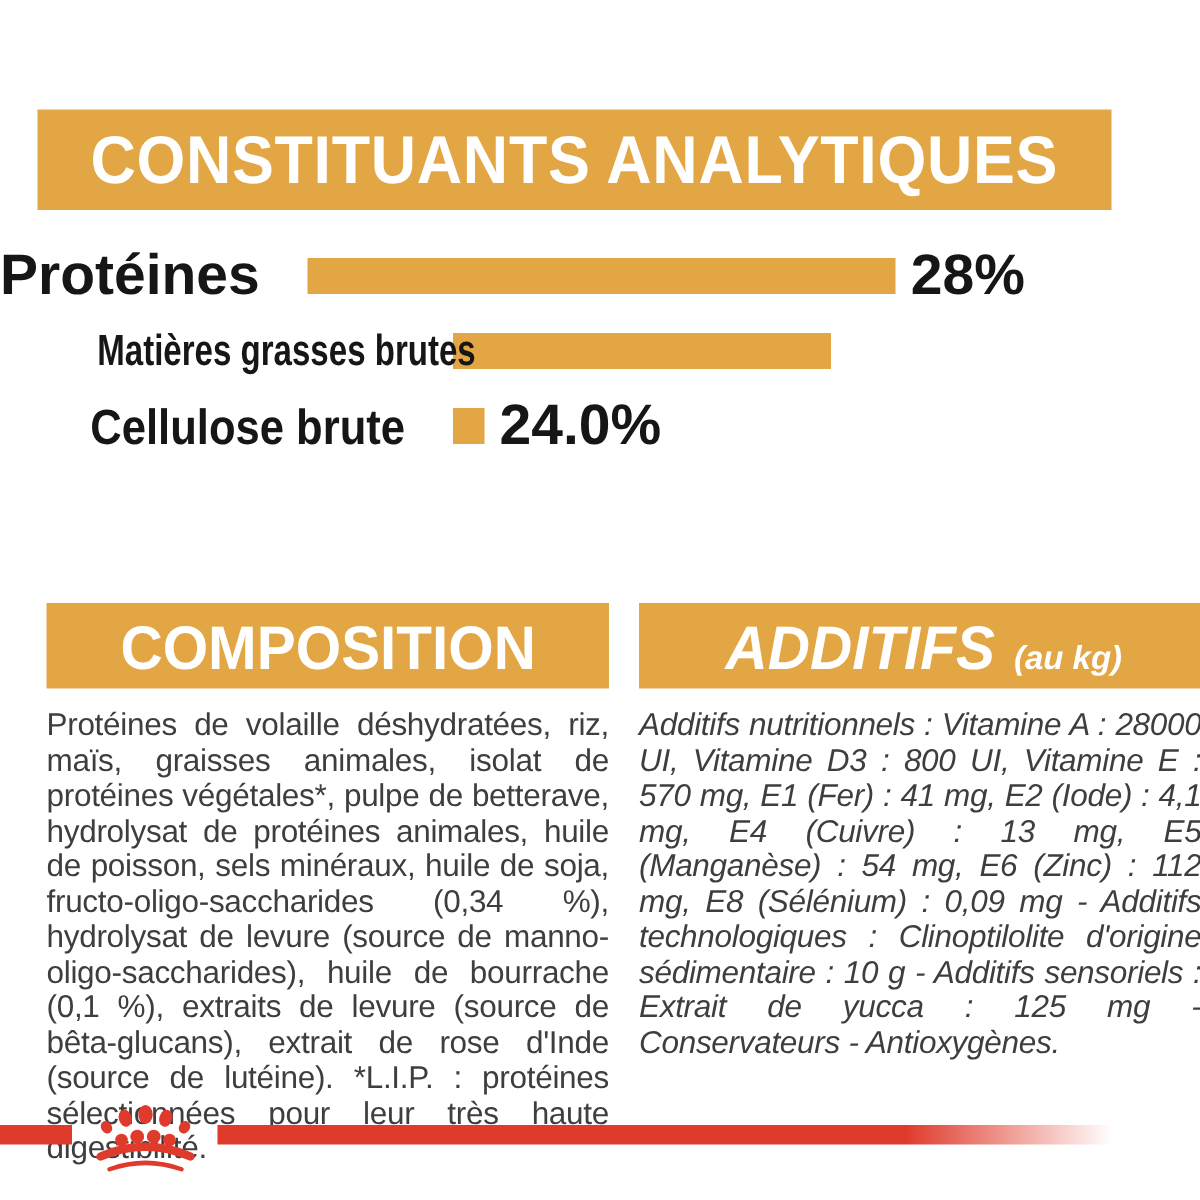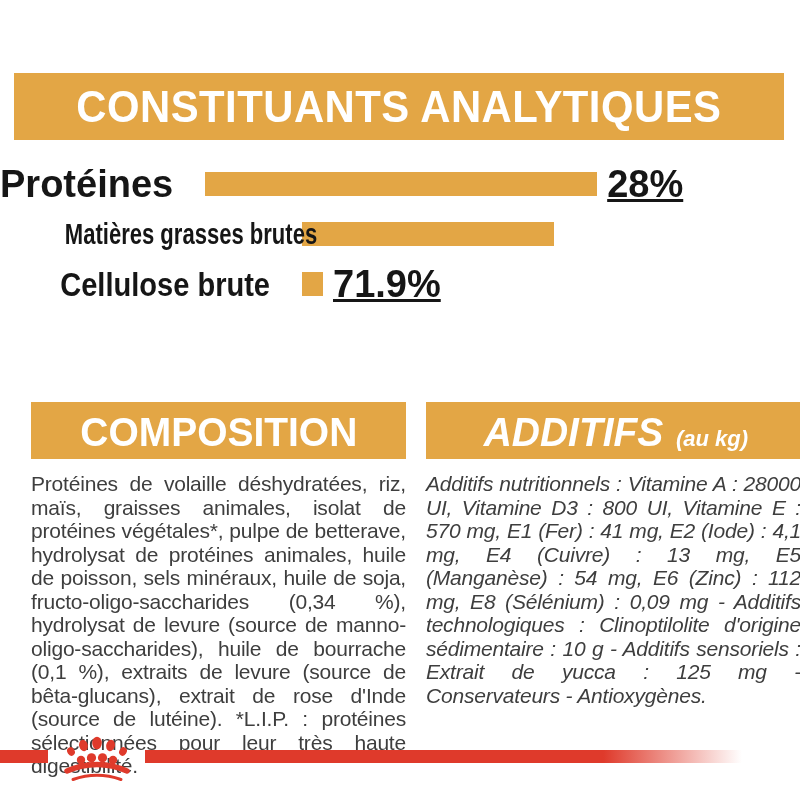--- a/index.html
+++ b/index.html
@@ -12,41 +12,41 @@
   }
   *{margin:0;padding:0;box-sizing:border-box;}
   html,body{background:#fff;}
   body{font-family:"Liberation Sans", sans-serif;}
   .canvas{
     position:relative;width:800px;height:800px;background:var(--background);
     overflow:hidden;margin:0 auto;
   }
   
   .header-bar{
-    position:absolute;left:14px;top:73px;width:770px;height:67px;
+    position:absolute;left:25px;top:73px;width:716px;height:67px;
     background:var(--gold);display:flex;align-items:center;justify-content:center;
   }
   .header-title{
     color:var(--header-text);font-weight:bold;font-size:45px;white-space:nowrap;
     transform:scaleX(0.93);letter-spacing:0.5px;
   }
   
   .chart{position:absolute;left:0;top:159px;width:656px;}
   .chart-row{display:flex;align-items:center;height:50px;}
   .chart-label{
     width:270px;text-align:right;font-weight:bold;color:var(--label-black);
     white-space:nowrap;line-height:1;
   }
   .chart-row:nth-child(1) .chart-label{font-size:38px;}
   .chart-row:nth-child(2) .chart-label{font-size:29px;transform:scaleX(0.76);transform-origin:100% 50%;}
   .chart-row:nth-child(3) .chart-label{font-size:33px;transform:scaleX(0.88);transform-origin:100% 50%;}
   .chart-bar{height:24px;background:var(--gold);margin-left:32px;flex:0 0 auto;}
   .chart-value{
     font-weight:bold;font-size:38px;color:var(--label-black);margin-left:10px;
-    white-space:nowrap;line-height:1;text-decoration:underline;
+    white-space:nowrap;line-height:1;
   }
   
   .col{position:absolute;top:402px;width:375px;margin-left:16px;}
   .col-left{left:15px;}
   .col-right{left:410px;font-style:italic;}
   .section-header{
     height:57px;background:var(--gold);display:flex;align-items:baseline;
     justify-content:center;color:var(--header-text);font-weight:bold;
     padding-top:6px;
   }
@@ -81,21 +81,21 @@
         <div class="chart-bar" style="width: 392px; background: rgb(227, 166, 69);"></div>
         <div class="chart-value">28%</div>
       </div>
       <div class="chart-row">
         <div class="chart-label">Matières grasses brutes</div>
         <div class="chart-bar" style="width: 252px; background: rgb(227, 166, 69);"></div>
       </div>
       <div class="chart-row">
         <div class="chart-label">Cellulose brute</div>
         <div class="chart-bar" style="width: 21px; background: rgb(227, 166, 69);"></div>
-        <div class="chart-value">71.9%</div>
+        <div class="chart-value">24.0%</div>
       </div>
     </div>
 
   <div class="col col-left">
     <div class="section-header">
       <span class="section-title">COMPOSITION</span>
     </div>
     <p class="section-body">Protéines de volaille déshydratées, riz, maïs, graisses animales, isolat de protéines végétales*, pulpe de betterave, hydrolysat de protéines animales, huile de poisson, sels minéraux, huile de soja, fructo-oligo-saccharides (0,34 %), hydrolysat de levure (source de manno-oligo-saccharides), huile de bourrache (0,1 %), extraits de levure (source de bêta-glucans), extrait de rose d'Inde (source de lutéine). *L.I.P. : protéines sélectionnées pour leur très haute digestibilité.</p>
   </div>
 

